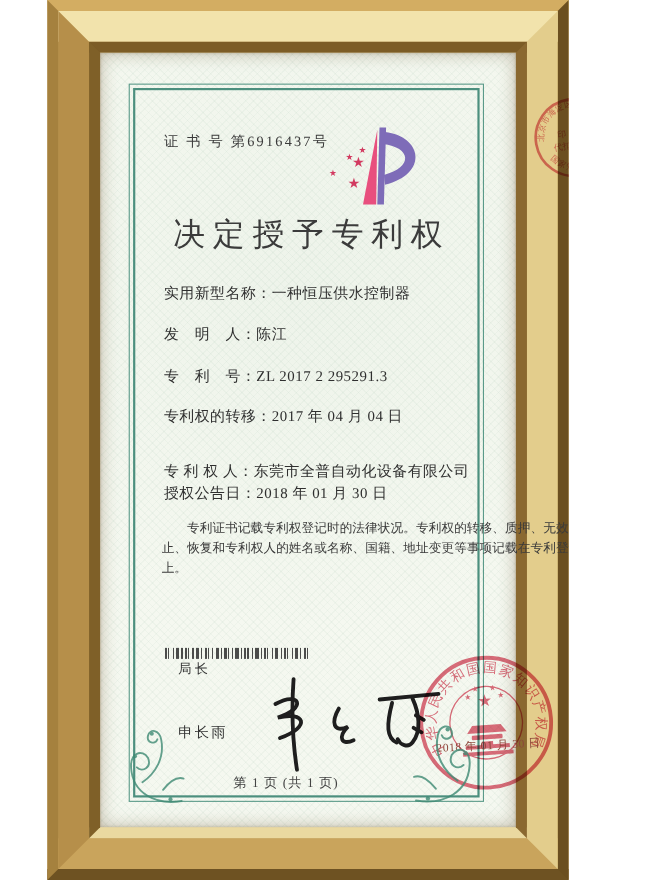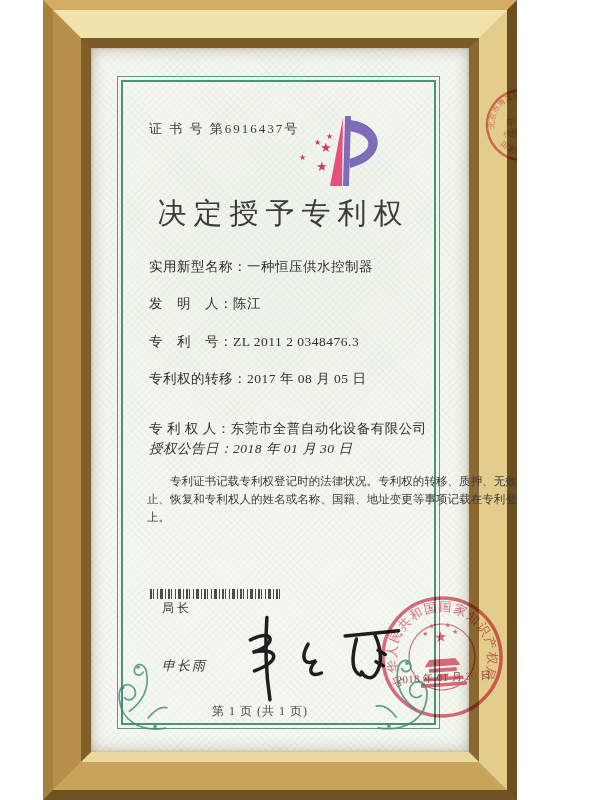--- a/index.html
+++ b/index.html
@@ -31,34 +31,34 @@
   .cert-number { position:absolute; left:58px; top:72px; font-size:13px; letter-spacing:2px; color:#3a3a3a; }
 
   .logo { position:absolute; left:195px; top:52px; width:140px; height:95px; }
   .logo text { font-family:"DejaVu Sans",sans-serif; }
 
   .cert-title { position:absolute; left:0; right:0; top:146px; text-align:center;
     font-size:29px; letter-spacing:7px; text-indent:7px; color:#3b3b3b; font-weight:500; }
 
   .field { position:absolute; left:58px; font-size:13.5px; color:#2f2f2f; letter-spacing:.5px; white-space:nowrap; }
   .f0 { top:210px; } .f1 { top:247px; } .f2 { top:285px; }
-  .f3 { top:322px; } .f4 { top:372px; } .f5 { top:392px;font-style:italic; }
+  .f3 { top:322px; } .f4 { top:372px; } .f5 { top:392px; }
 
   .body-text { position:absolute; left:56px; top:424px; width:393px;
     font-size:11.5px; line-height:18px; text-align:justify; color:#3a3a3a; }
   .body-text p { text-indent:2em; }
 
   .barcode { position:absolute; left:59px; top:541px; width:130px; height:10px;
     background-image:repeating-linear-gradient(90deg,
       #2e2e2e 0 2px, transparent 2px 3px, #2e2e2e 3px 4px, transparent 4px 7px,
       #2e2e2e 7px 8px, transparent 8px 10px, #2e2e2e 10px 13px, transparent 13px 15px,
       #2e2e2e 15px 16px, transparent 16px 18px); opacity:.85; }
 
   .signer-title { position:absolute; left:71px; top:552px; font-size:12px; letter-spacing:3px; color:#333; }
-  .signer-name  { position:absolute; left:71px; top:609px; font-size:13px; letter-spacing:2px; color:#333;font-style:italic; }
+  .signer-name  { position:absolute; left:71px; top:609px; font-size:13px; letter-spacing:2px; color:#333; }
   .signature { position:absolute; left:145px; top:556px; width:175px; height:105px; }
 
   .seal { position:absolute; left:276px; top:534px; width:150px; height:150px; mix-blend-mode:multiply; }
   .seal text { font-family:"DejaVu Sans",sans-serif; }
   .seal-date { position:absolute; left:303px; top:623px; width:100px; text-align:center;
     font-size:10.5px; color:#8d463a; transform:rotate(-3deg); letter-spacing:.5px; white-space:nowrap; }
 
   .tax-stamp { position:absolute; left:381px; top:27px; width:100px; height:100px; mix-blend-mode:multiply; }
   .tax-stamp text { font-family:"DejaVu Sans",sans-serif; }
 
@@ -90,22 +90,22 @@
       <text x="28" y="45" font-size="8" fill="#d23a60">★</text>
       <text x="34" y="52" font-size="13" fill="#d23a60">★</text>
       <text x="13" y="60" font-size="8" fill="#d23a60">★</text>
       <text x="30" y="71" font-size="13" fill="#d23a60">★</text>
     </svg>
 
     <div class="cert-title">决定授予专利权</div>
 
     <div class="field f1"><span>发　明　人：</span><span>陈江</span></div>
     <div class="field f0"><span>实用新型名称：</span><span>一种恒压供水控制器</span></div>
-    <div class="field f2"><span>专　利　号：</span><span>ZL 2011 2 0348476.3</span></div>
-    <div class="field f3"><span>专利权的转移：</span><span>2017 年 08 月 05 日</span></div>
+    <div class="field f2"><span>专　利　号：</span><span>ZL 2017 2 295291.3</span></div>
+    <div class="field f3"><span>专利权的转移：</span><span>2017 年 04 月 04 日</span></div>
     <div class="field f4"><span>专 利 权 人：</span><span>东莞市全普自动化设备有限公司</span></div>
     <div class="field f5"><span>授权公告日：</span><span>2018 年 01 月 30 日</span></div>
 
     <div class="body-text">
       <p>专利证书记载专利权登记时的法律状况。专利权的转移、质押、无效、终止、恢复和专利权人的姓名或名称、国籍、地址变更等事项记载在专利登记簿上。</p>
     </div>
 
     <div class="barcode"></div>
 
     <div class="signer-title">局长</div>

